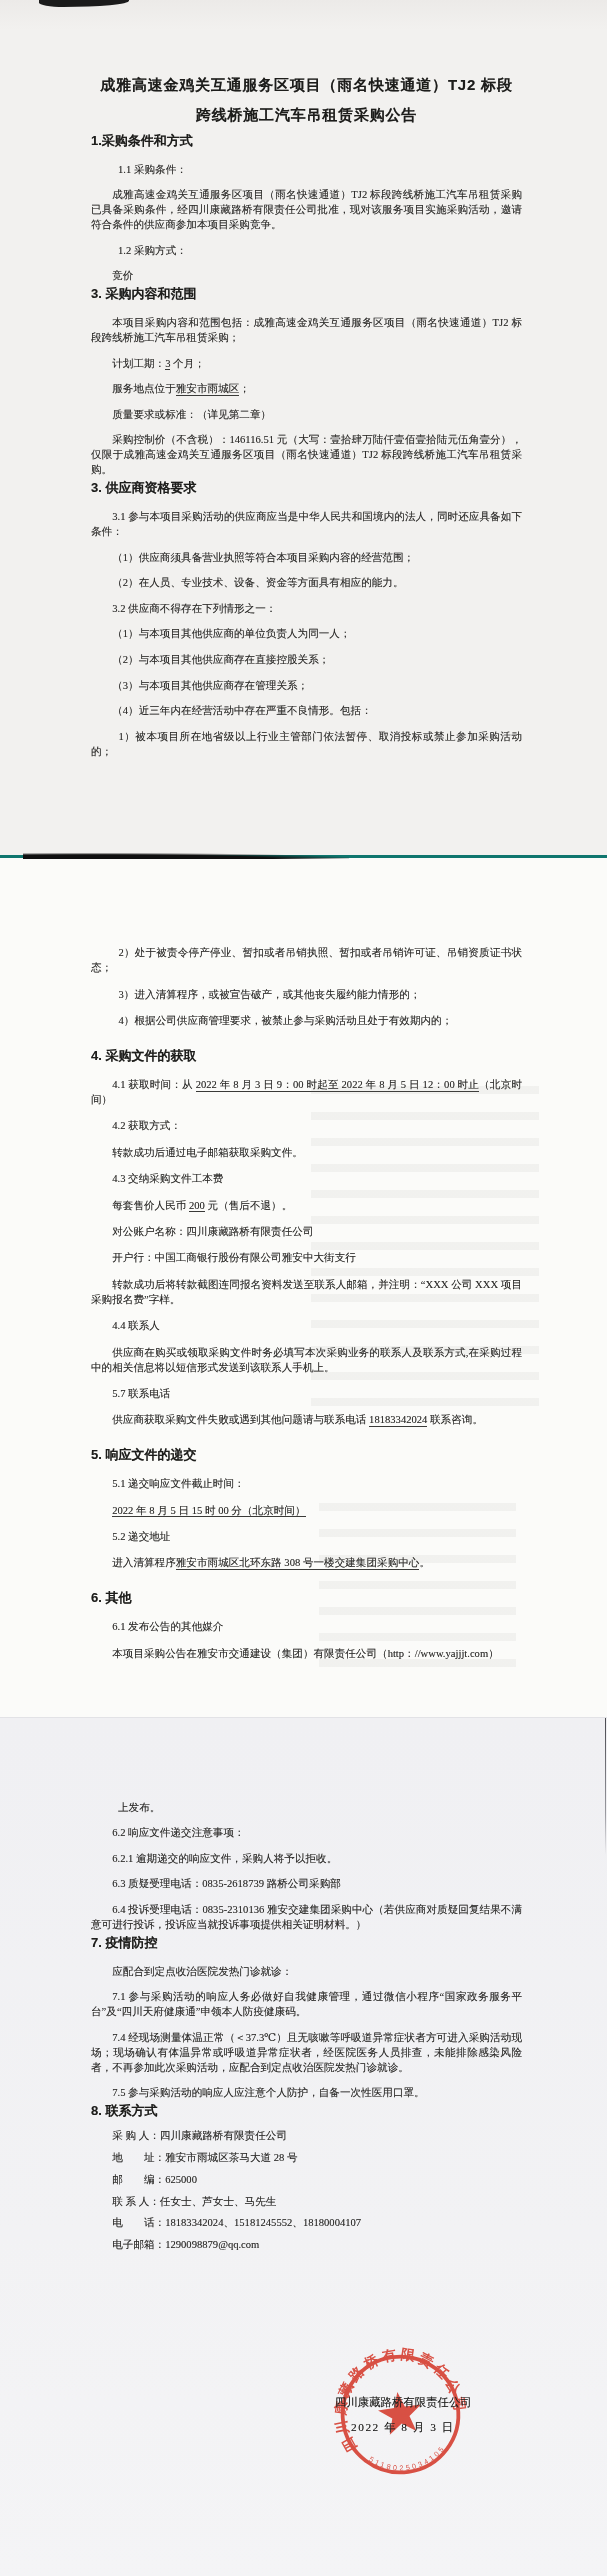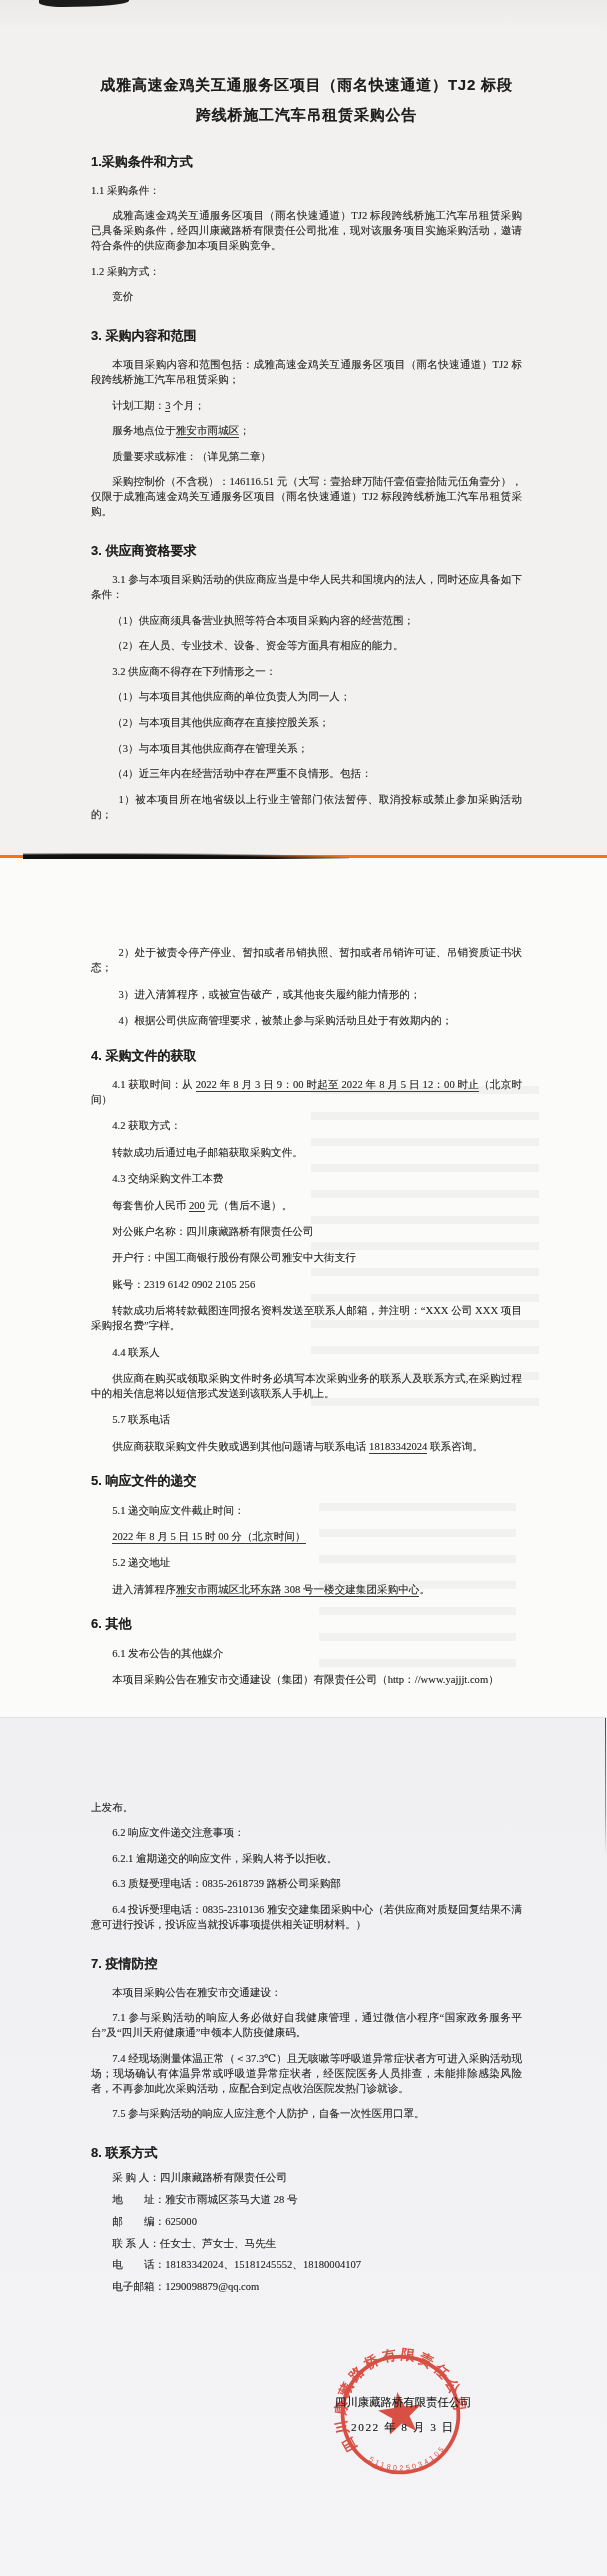--- a/index.html
+++ b/index.html
@@ -1,29 +1,29 @@
 <!DOCTYPE html>
 <html style="font-size:12px"><head>
 <meta charset="utf-8">
 <style>
   html,body{margin:0;padding:0;background:#ffffff;}
   #canvas{position:relative;width:607px;height:2576px;overflow:hidden;background:#14532d;
           font-family:"Liberation Serif","DejaVu Serif",serif;color:#2e2d2b;}
   .page{position:relative;box-sizing:border-box;padding-left:91px;padding-right:85px;}
   #page1{height:855px;padding-top:70px;background:linear-gradient(180deg,#eceae8 0,#f2f1ef 30px,#f2f1ef 100%);}
-  #page2{height:862px;padding-top:76px;background:#fbfbf9;border-top:3px solid #f97316;}
+  #page2{height:862px;padding-top:76px;background:#fbfbf9;border-top:3px solid #0f766e;}
   #page3{height:859px;padding-top:71px;background:linear-gradient(180deg,#f0f0f3 0,#f2f2f4 60%,#f4f4f6 100%);border-top:0.8px solid #e2e2e6;}
 
   .blk{font-size:10.6px;line-height:15px;text-align:justify;margin-top:10.6px;
        text-shadow:0 0 0.4px rgba(40,40,40,.45);}
   .b-title{font-family:"Liberation Sans","DejaVu Sans",sans-serif;font-weight:700;
            font-size:15px;line-height:30px;text-align:center;margin-top:0;color:#1d1d1b;letter-spacing:0.8px;}
   .b-h1{font-family:"Liberation Sans","DejaVu Sans",sans-serif;font-weight:700;
-        font-size:13px;line-height:20px;margin-top:22px;margin-bottom:3px;text-align:left;color:#1d1d1b;}
-  .b-sub{text-indent:0;}
+        font-size:13px;line-height:20px;margin-top:1px;margin-bottom:3px;text-align:left;color:#1d1d1b;}
+  .b-sub{text-indent:0;margin-left:27px;}
   .b-para{text-indent:2em;}
   .b-para25{text-indent:2.6em;}
   .b-contact{text-indent:2em;margin-top:6.8px;text-align:left;}
   #page2 .blk{margin-top:11.4px;}
   #page2 .b-h1{margin-top:17.5px;}
   .u{border-bottom:0.8px solid #3a3a38;padding-bottom:0.8px;}
 
   
   .smudge{position:absolute;top:0;left:39px;width:90px;height:6.8px;background:#1b1b1b;
           border-radius:0 0 80% 30%/0 0 100% 70%;filter:blur(0.4px);}
@@ -84,21 +84,20 @@
       <div class="blk b-para25"><span>3）进入清算程序，或被宣告破产，或其他丧失履约能力情形的；</span></div>
       <div class="blk b-para25"><span>4）根据公司供应商管理要求，被禁止参与采购活动且处于有效期内的；</span></div>
       <div class="blk b-h1"><span>4. 采购文件的获取</span></div>
       <div class="blk b-para"><span>4.1 获取时间：从 </span><span class="u">2022 年 8 月 3 日 9：00 时起至 2022 年 8 月 5 日 12：00 时止</span><span>（北京时间）</span></div>
       <div class="blk b-para"><span>4.2 获取方式：</span></div>
       <div class="blk b-para"><span>转款成功后通过电子邮箱获取采购文件。</span></div>
       <div class="blk b-para"><span>4.3 交纳采购文件工本费</span></div>
       <div class="blk b-para"><span>每套售价人民币 </span><span class="u">200</span><span> 元（售后不退）。</span></div>
       <div class="blk b-para"><span>对公账户名称：四川康藏路桥有限责任公司</span></div>
       <div class="blk b-para"><span>开户行：中国工商银行股份有限公司雅安中大街支行</span></div>
-      <div class="blk b-para"><span>账号：2319 6142 0902 2105 256</span></div>
       <div class="blk b-para"><span>转款成功后将转款截图连同报名资料发送至联系人邮箱，并注明：“XXX 公司 XXX 项目采购报名费”字样。</span></div>
       <div class="blk b-para"><span>4.4 联系人</span></div>
       <div class="blk b-para"><span>供应商在购买或领取采购文件时务必填写本次采购业务的联系人及联系方式,在采购过程中的相关信息将以短信形式发送到该联系人手机上。</span></div>
       <div class="blk b-para"><span>5.7 联系电话</span></div>
       <div class="blk b-para"><span>供应商获取采购文件失败或遇到其他问题请与联系电话 </span><span class="u">18183342024</span><span> 联系咨询。</span></div>
       <div class="blk b-h1"><span>5. 响应文件的递交</span></div>
       <div class="blk b-para"><span>5.1 递交响应文件截止时间：</span></div>
       <div class="blk b-para"><span class="u">2022 年 8 月 5 日 15 时 00 分（北京时间）</span></div>
       <div class="blk b-para"><span>5.2 递交地址</span></div>
       <div class="blk b-para"><span>进入清算程序</span><span class="u">雅安市雨城区北环东路 308 号一楼交建集团采购中心</span><span>。</span></div>
@@ -126,21 +125,21 @@
     </svg>
 
     <div id="sig-company" class="sig-line">四川康藏路桥有限责任公司</div>
     <div id="sig-date" class="sig-line">2022 年 8 月 3 日</div>
   <div class="blk b-sub"><span>上发布。</span></div>
       <div class="blk b-para"><span>6.2 响应文件递交注意事项：</span></div>
       <div class="blk b-para"><span>6.2.1 逾期递交的响应文件，采购人将予以拒收。</span></div>
       <div class="blk b-para"><span>6.3 质疑受理电话：0835-2618739 路桥公司采购部</span></div>
       <div class="blk b-para"><span>6.4 投诉受理电话：0835-2310136 雅安交建集团采购中心（若供应商对质疑回复结果不满意可进行投诉，投诉应当就投诉事项提供相关证明材料。）</span></div>
       <div class="blk b-h1"><span>7. 疫情防控</span></div>
-      <div class="blk b-para"><span>本项目采购公告在雅安市交通建设：</span></div>
+      <div class="blk b-para"><span>应配合到定点收治医院发热门诊就诊：</span></div>
       <div class="blk b-para"><span>7.1 参与采购活动的响应人务必做好自我健康管理，通过微信小程序“国家政务服务平台”及“四川天府健康通”申领本人防疫健康码。</span></div>
       <div class="blk b-para"><span>7.4 经现场测量体温正常（＜37.3℃）且无咳嗽等呼吸道异常症状者方可进入采购活动现场；现场确认有体温异常或呼吸道异常症状者，经医院医务人员排查，未能排除感染风险者，不再参加此次采购活动，应配合到定点收治医院发热门诊就诊。</span></div>
       <div class="blk b-para"><span>7.5 参与采购活动的响应人应注意个人防护，自备一次性医用口罩。</span></div>
       <div class="blk b-h1"><span>8. 联系方式</span></div>
       <div class="blk b-contact"><span>采 购 人：四川康藏路桥有限责任公司</span></div>
       <div class="blk b-contact"><span>地　　址：雅安市雨城区茶马大道 28 号</span></div>
       <div class="blk b-contact"><span>邮　　编：625000</span></div>
       <div class="blk b-contact"><span>联 系 人：任女士、芦女士、马先生</span></div>
       <div class="blk b-contact"><span>电　　话：18183342024、15181245552、18180004107</span></div>
       <div class="blk b-contact"><span>电子邮箱：1290098879@qq.com</span></div>

